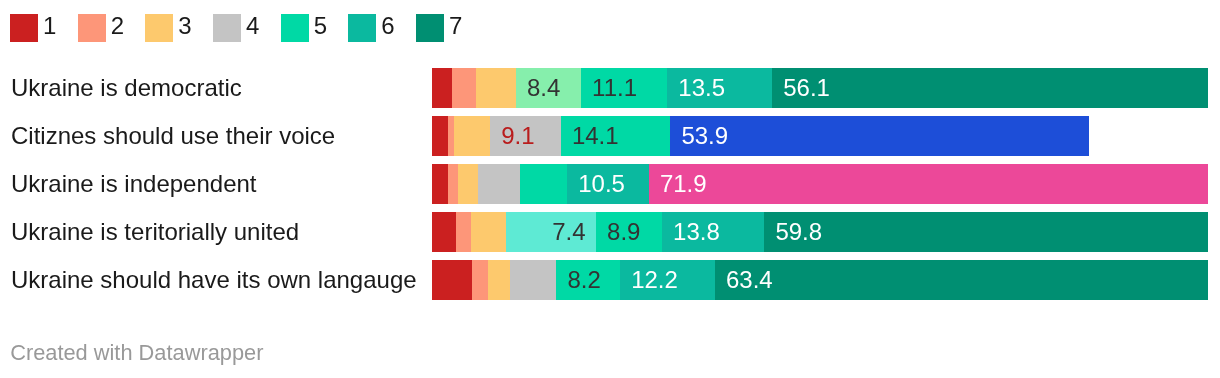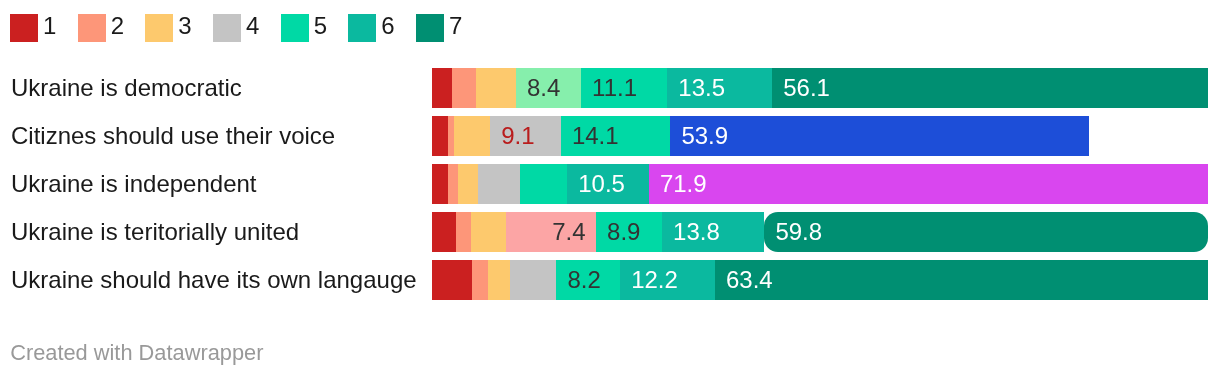--- a/index.html
+++ b/index.html
@@ -160,33 +160,33 @@
     </div>
     <div class="row">
       <div class="row-label">Ukraine is independent</div>
       <div class="bar">
         <div class="seg" style="background: rgb(203, 32, 32); width: 2.00401%;"><span class="seg-value" style="color: rgb(51, 51, 51);"></span></div>
         <div class="seg" style="background: rgb(253, 150, 121); width: 1.30261%;"><span class="seg-value" style="color: rgb(51, 51, 51);"></span></div>
         <div class="seg" style="background: rgb(253, 201, 109); width: 2.60521%;"><span class="seg-value" style="color: rgb(51, 51, 51);"></span></div>
         <div class="seg" style="background: rgb(196, 196, 196); width: 5.41082%;"><span class="seg-value" style="color: rgb(51, 51, 51);"></span></div>
         <div class="seg" style="background: rgb(0, 217, 165); width: 6.11222%;"><span class="seg-value" style="color: rgb(51, 51, 51);"></span></div>
         <div class="seg" style="background: rgb(11, 185, 159); width: 10.521%;"><span class="seg-value" style="color: rgb(255, 255, 255);">10.5</span></div>
-        <div class="seg" style="background: #d946ef; width: 72.0441%;"><span class="seg-value" style="color: rgb(255, 255, 255);">71.9</span></div>
+        <div class="seg" style="background: #ec4899; width: 72.0441%;"><span class="seg-value" style="color: rgb(255, 255, 255);">71.9</span></div>
       </div>
     </div>
     <div class="row">
       <div class="row-label">Ukraine is teritorially united</div>
       <div class="bar">
         <div class="seg" style="background: rgb(203, 32, 32); width: 3.3033%;"><span class="seg-value" style="color: rgb(51, 51, 51);"></span></div>
         <div class="seg" style="background: rgb(253, 150, 121); width: 2.002%;"><span class="seg-value" style="color: rgb(51, 51, 51);"></span></div>
         <div class="seg" style="background: rgb(253, 201, 109); width: 4.7047%;"><span class="seg-value" style="color: rgb(51, 51, 51);"></span></div>
-        <div class="seg" style="background: #fca5a5; width: 7.40741%; padding-left: 35px;"><span class="seg-value" style="color: rgb(51, 51, 51);">7.4</span></div>
+        <div class="seg" style="background: #5eead4; width: 7.40741%; padding-left: 35px;"><span class="seg-value" style="color: rgb(51, 51, 51);">7.4</span></div>
         <div class="seg" style="background: rgb(0, 217, 165); width: 8.90891%;"><span class="seg-value" style="color: rgb(51, 51, 51); margin-top: 14px;">8.9</span></div>
         <div class="seg" style="background: rgb(11, 185, 159); width: 13.8138%;"><span class="seg-value" style="color: rgb(255, 255, 255);">13.8</span></div>
-        <div class="seg" style="background: rgb(0, 143, 114); width: 59.8599%; border-radius: 14px;"><span class="seg-value" style="color: rgb(255, 255, 255);">59.8</span></div>
+        <div class="seg" style="background: rgb(0, 143, 114); width: 59.8599%;"><span class="seg-value" style="color: rgb(255, 255, 255);">59.8</span></div>
       </div>
     </div>
     <div class="row">
       <div class="row-label">Ukraine should have its own langauge</div>
       <div class="bar">
         <div class="seg" style="background: rgb(203, 32, 32); width: 5.11022%;"><span class="seg-value" style="color: rgb(51, 51, 51);"></span></div>
         <div class="seg" style="background: rgb(253, 150, 121); width: 2.10421%;"><span class="seg-value" style="color: rgb(51, 51, 51);"></span></div>
         <div class="seg" style="background: rgb(253, 201, 109); width: 2.80561%;"><span class="seg-value" style="color: rgb(51, 51, 51);"></span></div>
         <div class="seg" style="background: rgb(196, 196, 196); width: 6.01202%;"><span class="seg-value" style="color: rgb(51, 51, 51);"></span></div>
         <div class="seg" style="background: rgb(0, 217, 165); width: 8.21643%;"><span class="seg-value" style="color: rgb(51, 51, 51);">8.2</span></div>

